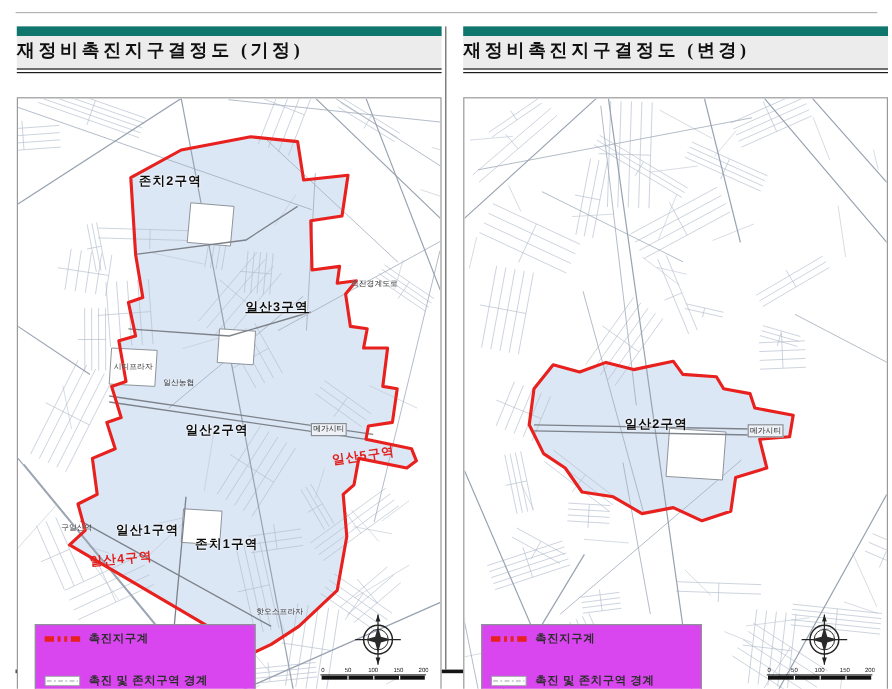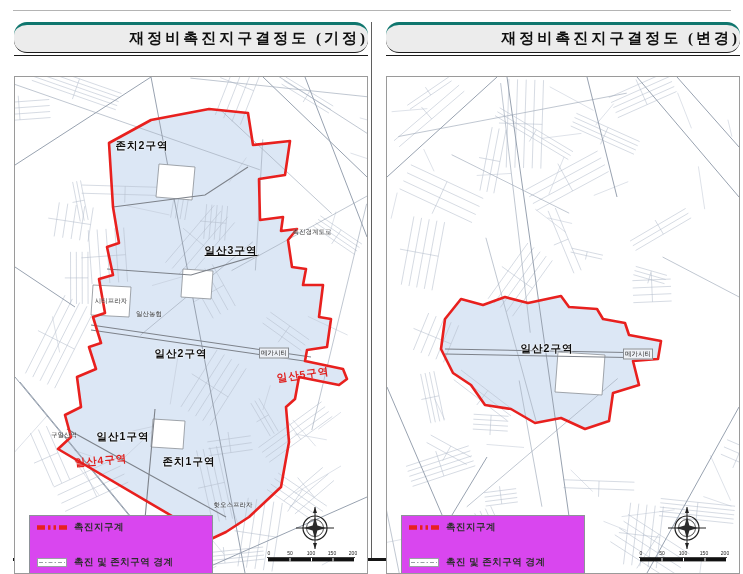--- a/index.html
+++ b/index.html
@@ -10,23 +10,23 @@
   .frame-top{position:absolute;left:13px;top:10px;width:718px;height:1px;background:#b4b4b4;}
   .frame-bottom{position:absolute;left:13px;top:558px;width:718px;height:3px;background:#151515;}
   .divider-v{position:absolute;left:371px;top:22px;width:1px;height:536px;background:#5f5f5f;}
 
   .panel{position:absolute;top:22px;width:354px;}
   .panel.left{left:14px;}
   .panel.right{left:386px;}
 
   .map-header{
     height:27px;line-height:27px;background:#ececec;
-    border-top:3px solid #0f766e;border-bottom:1px solid #1b1b1b;
-    text-align:right;font-family:"Liberation Serif",serif;
-    font-size:15px;letter-spacing:3px;color:#101010;font-weight:bold;border-radius:13px;
+    border-top:8px solid #0f766e;border-bottom:1px solid #1b1b1b;
+    text-align:left;font-family:"Liberation Serif",serif;
+    font-size:15px;letter-spacing:3px;color:#101010;font-weight:bold;
   }
   .header-underline{height:1px;background:#1b1b1b;margin-top:2px;}
 
   .map-area{
     position:relative;margin-top:20px;height:496px;border:1px solid #9a9a9a;
     background:#fff;overflow:hidden;
   }
   svg.map{position:absolute;left:0;top:0;}
 
   .map-label{position:absolute;transform:translate(-50%,-50%);white-space:nowrap;color:#0d0d0d;}
@@ -263,21 +263,21 @@
         <polygon points="94,66 136,43 194,32 233,36 238,68 275,64 270,98 244,102 245,143 268,140 266,154 282,152 273,163 277,190 291,192 288,208 308,208 304,240 316,242 312,270 292,273 290,284 328,292 332,302 324,308 284,300 280,322 271,330 274,365 266,410 234,440 211,455 196,462 43,372 56,360 50,338 66,330 62,300 81,292 74,270 86,266 78,240 90,236 84,202 98,198 92,170 104,166 98,130" fill="none" stroke="#e8201e" stroke-width="2.6" stroke-linejoin="round"></polygon>
       </svg>
       <span class="map-label zone" style="left: 127px; top: 69px;">존치2구역</span>
       <span class="map-label zone" style="left: 216px; top: 174px; text-decoration: underline;">일산3구역</span>
       <span class="map-label tiny" style="left: 96px; top: 224px;">시티프라자</span>
       <span class="map-label tiny" style="left: 134px; top: 237px;">일산농협</span>
       <span class="map-label zone" style="left: 166px; top: 277px;">일산2구역</span>
       <span class="map-label tinybox" style="left: 259px; top: 276px;">메가시티</span>
       <span class="map-label zone-red" style="left: 288px; top: 298px; transform: translate(-50%, -50%) rotate(-8deg);">일산5구역</span>
       <span class="map-label zone" style="left: 108px; top: 360px;">일산1구역</span>
-      <span class="map-label zone" style="left: 174px; top: 385px;">존치1구역</span>
+      <span class="map-label zone" style="left: 174px; top: 372px;">존치1구역</span>
       <span class="map-label zone-red" style="left: 86px; top: 384px; transform: translate(-50%, -50%) rotate(-5deg);">일산4구역</span>
       <span class="map-label tiny" style="left: 49px; top: 358px;">구일산역</span>
       <span class="map-label tiny" style="left: 297px; top: 155px;">촉진경계도로</span>
       <span class="map-label tiny" style="left: 218px; top: 428px;">핫오스프라자</span>
       <div class="legend">
         <div class="legend-row">
           <svg class="swatch" viewBox="0 0 30 9">
             <line x1="0" y1="4.5" x2="30" y2="4.5" stroke="#e8201e" stroke-width="4.5" stroke-dasharray="8 3 2.5 3 2.5 3"></line>
           </svg>
           <span class="legend-label">촉진지구계</span>

